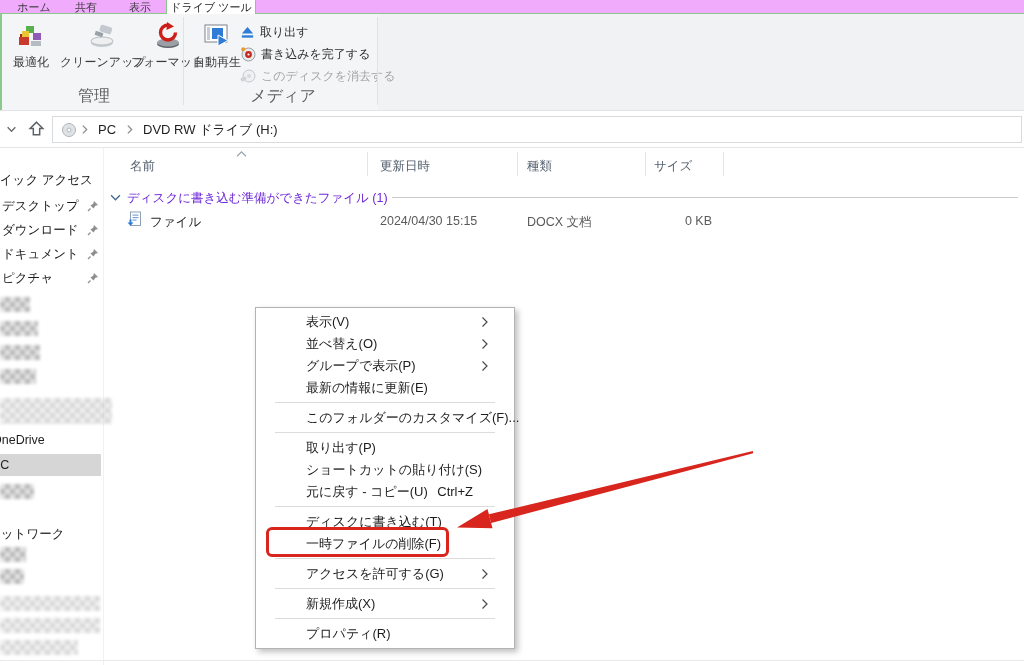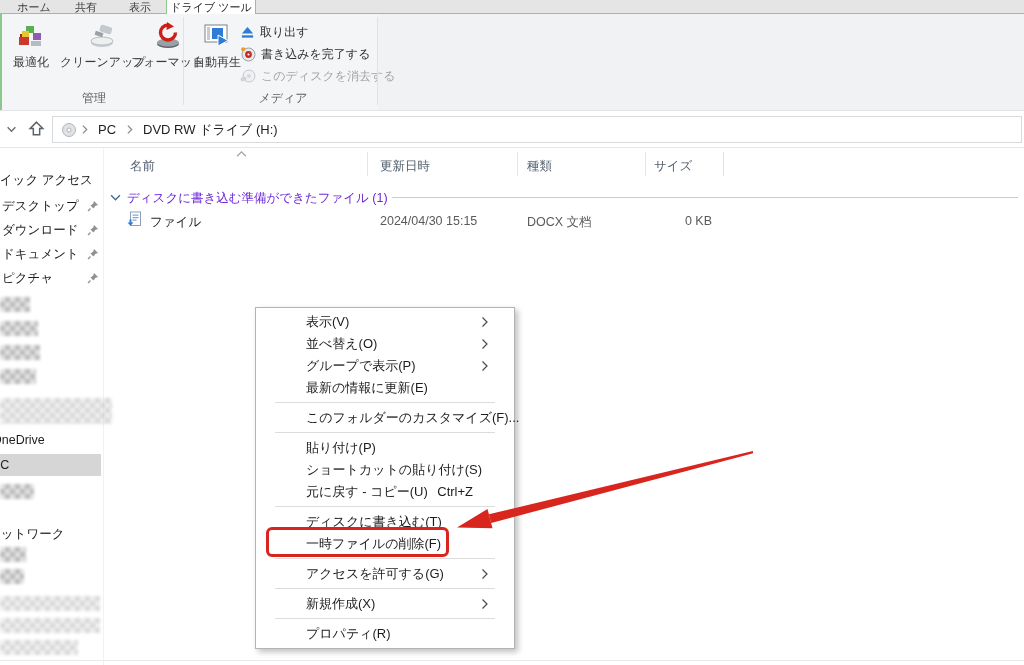--- a/index.html
+++ b/index.html
@@ -2,35 +2,35 @@
 <html><head>
 <meta charset="utf-8">
 <style>
   * { margin:0; padding:0; box-sizing:border-box; }
   html,body { width:1024px; height:665px; }
   body { font-family:"Liberation Sans","DejaVu Sans",sans-serif; background:#fff; position:relative;
          width:1024px; height:665px; overflow:hidden; color:#1e1e1e; }
   .abs { position:absolute; }
 
   
-  .tabstrip { left:0; top:0; width:1024px; height:14px; background:#e5e5e5; }
+  .tabstrip { left:0; top:0; width:1024px; height:14px; background:#f0abfc; }
   .tabstrip .greenline { position:absolute; left:0; top:13px; width:1024px; height:1px; background:#8bc88b; }
   .tab { position:absolute; top:0; height:14px; font-size:11px; line-height:15px; color:#3c3c3c; text-align:center; }
   .tab.active { background:#fff; border-left:1px solid #8bc88b; border-right:1px solid #8bc88b; color:#1f1f1f; z-index:2; }
 
   
   .ribbon { left:0; top:14px; width:1024px; height:97px; background:#f4f5f7; border-bottom:1px solid #e3e4e6; }
   .accent-left { position:absolute; left:0; top:0; width:2px; height:96px; background:#8bc88b; }
   .ribbon-right { position:absolute; left:378px; top:0; width:646px; height:96px; background:#f0f2f4; }
   .rsep { position:absolute; top:3px; height:88px; width:1px; background:#e0e2e4; }
   .rbtn { position:absolute; top:4px; display:flex; flex-direction:column; align-items:center; gap:3px; padding:3px 5px; }
   .rbtn span.lbl { font-size:12px; color:#3a3a3a; white-space:nowrap; }
   .rsmall { position:absolute; display:flex; align-items:center; gap:5px; height:20px; font-size:12px; color:#2f2f2f; white-space:nowrap; }
   .rsmall.disabled { color:#a3a3a3; }
-  .grouplabel { position:absolute; bottom:3px; font-size:12px; color:#5d5d5d; text-align:center; }
+  .grouplabel { position:absolute; bottom:3px; font-size:16px; color:#5d5d5d; text-align:center; }
 
   
   .addressbar { left:0; top:111px; width:1024px; height:37px; background:#fff; border-bottom:1px solid #e6e6e6; }
   .addr-box { position:absolute; left:52px; top:5px; width:970px; height:27px; border:1px solid #d8dbde; background:#fff;
               display:flex; align-items:center; font-size:13px; color:#1e1e1e; }
   .crumb { padding:0 6px; white-space:nowrap; }
   .crumb-chev { display:inline-flex; padding:0 3px; }
 
   
   .side-item { position:absolute; font-size:12.5px; color:#1e1e1e; white-space:nowrap; height:20px; line-height:20px; }
@@ -315,21 +315,21 @@
   </div>
   <div class="mi">
     <span>最新の情報に更新(E)</span>
   </div>
   <div class="msep"></div>
   <div class="mi">
     <span>このフォルダーのカスタマイズ(F)...</span>
   </div>
   <div class="msep"></div>
   <div class="mi">
-    <span>貼り付け(P)</span>
+    <span>取り出す(P)</span>
   </div>
   <div class="mi">
     <span>ショートカットの貼り付け(S)</span>
   </div>
   <div class="mi">
     <span>元に戻す - コピー(U)</span>
     <span class="mi-short">Ctrl+Z</span>
   </div>
   <div class="msep"></div>
   <div class="mi">

